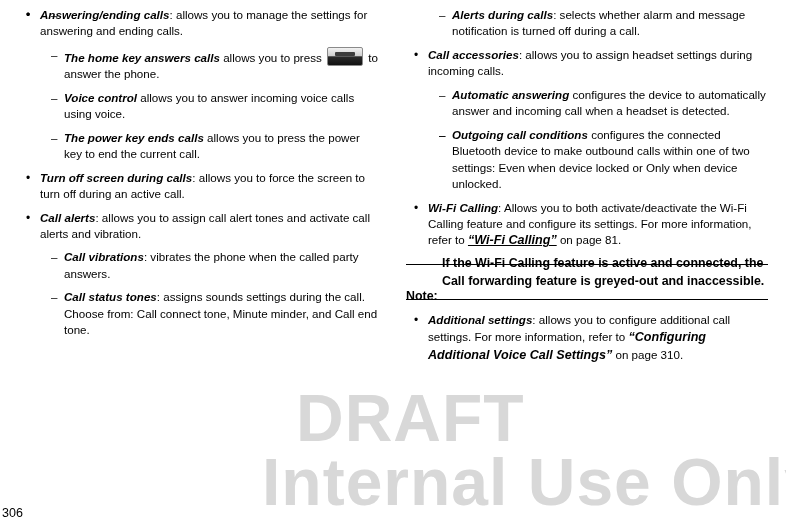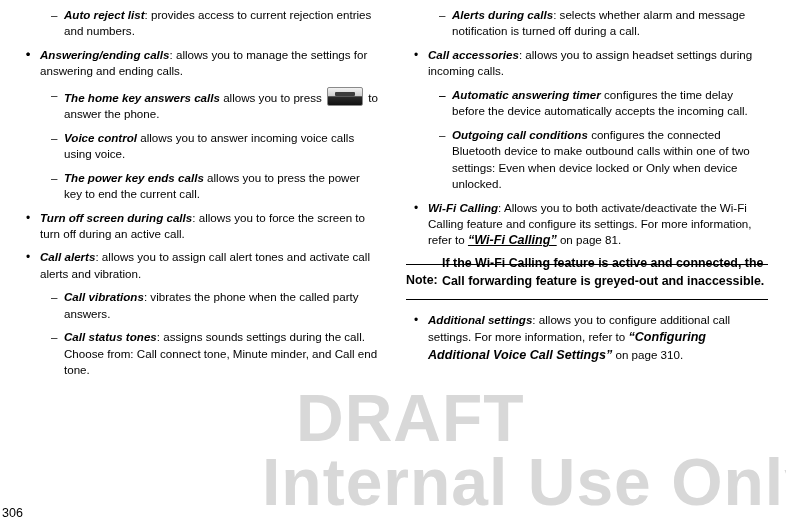--- a/index.html
+++ b/index.html
@@ -120,20 +120,21 @@
     position: relative;
     margin-top: 14px;
     padding: 7px 0 8px 0;
     border-top: 1.6px solid #000;
     border-bottom: 1.6px solid #000;
     font-size: 12.4px;
     line-height: 1.45;
   }
   .note .label {
     font-weight: bold;
+    margin-top: 16px;
   }
   .note .body {
     display: block;
     padding-left: 36px;
     margin-top: -17px;
     font-weight: bold;
   }
   .note .label {
     position: absolute;
     left: 0;
@@ -157,37 +158,37 @@
 <body>
 
 <div class="page">
 
   <div class="watermark">
     <div class="wm-line wm-draft">DRAFT</div>
     <div class="wm-line wm-internal">Internal Use Only</div>
   </div>
 
   <div class="col col-left" id="colLeft">
-      <div class="blk lvl2"><span class="mk">–</span><span><span class="bi">Auto reject list</span><span>: provides access to current rejection entries and numbers.</span></span></div>
+      <div class="blk lvl2"><span class="mk">–</span></div>
       <div class="blk lvl1"><span class="mk">•</span></div>
       <div class="blk lvl1"><span class="mk">•</span><span><span class="bi">Answering/ending calls</span><span>: allows you to manage the settings for answering and ending calls.</span></span></div>
       <div class="blk lvl2"><span class="mk">–</span><span><span class="bi">The home key answers calls</span><span> allows you to press </span><span class="keyimg"></span><span> to answer the phone.</span></span></div>
       <div class="blk lvl2"><span class="mk">–</span><span><span class="bi">Voice control</span><span> allows you to answer incoming voice calls using voice.</span></span></div>
       <div class="blk lvl2"><span class="mk">–</span><span><span class="bi">The power key ends calls</span><span> allows you to press the power key to end the current call.</span></span></div>
       <div class="blk lvl1"><span class="mk">•</span><span><span class="bi">Turn off screen during calls</span><span>: allows you to force the screen to turn off during an active call.</span></span></div>
       <div class="blk lvl1"><span class="mk">•</span><span><span class="bi">Call alerts</span><span>: allows you to assign call alert tones and activate call alerts and vibration.</span></span></div>
       <div class="blk lvl2"><span class="mk">–</span><span><span class="bi">Call vibrations</span><span>: vibrates the phone when the called party answers.</span></span></div>
       <div class="blk lvl2"><span class="mk">–</span><span><span class="bi">Call status tones</span><span>: assigns sounds settings during the call. Choose from: Call connect tone, Minute minder, and Call end tone.</span></span></div>
     </div>
 
   <div class="col col-right" id="colRight">
       <div class="blk lvl2"><span class="mk">–</span><span><span class="bi">Alerts during calls</span><span>: selects whether alarm and message notification is turned off during a call.</span></span></div>
       <div class="blk lvl1"><span class="mk">•</span><span><span class="bi">Call accessories</span><span>: allows you to assign headset settings during incoming calls.</span></span></div>
+      <div class="blk lvl2"><span class="mk">–</span><span><span class="bi">Automatic answering</span><span> configures the device to automatically answer and incoming call when a headset is detected.</span></span></div>
       <div class="blk lvl2"><span class="mk">–</span></div>
-      <div class="blk lvl2"><span class="mk">–</span><span><span class="bi">Automatic answering timer</span><span> configures the time delay before the device automatically accepts the incoming call.</span></span></div>
       <div class="blk lvl2"><span class="mk">–</span><span><span class="bi">Outgoing call conditions</span><span> configures the connected Bluetooth device to make outbound calls within one of two settings: Even when device locked or Only when device unlocked.</span></span></div>
       <div class="blk lvl1"><span class="mk">•</span><span><span class="bi">Wi-Fi Calling</span><span>: Allows you to both activate/deactivate the Wi-Fi Calling feature and configure its settings. For more information, refer to </span><span class="bi" style="font-size: 12.6px; text-decoration: underline;">“Wi-Fi Calling”</span><span>  on page 81.</span></span></div>
       <div class="note">
         <span class="label">Note:</span>
         <span class="body">If the Wi-Fi Calling feature is active and connected, the Call forwarding feature is greyed-out and inaccessible.</span>
       </div>
       <div class="after-note">
         <div class="blk lvl1"><span class="mk">•</span><span><span class="bi">Additional settings</span><span>: allows you to configure additional call settings. For more information, refer to </span><span class="bi" style="font-size: 12.6px;">“Configuring Additional Voice Call Settings”</span><span>  on page 310.</span></span></div>
       </div>
     </div>

